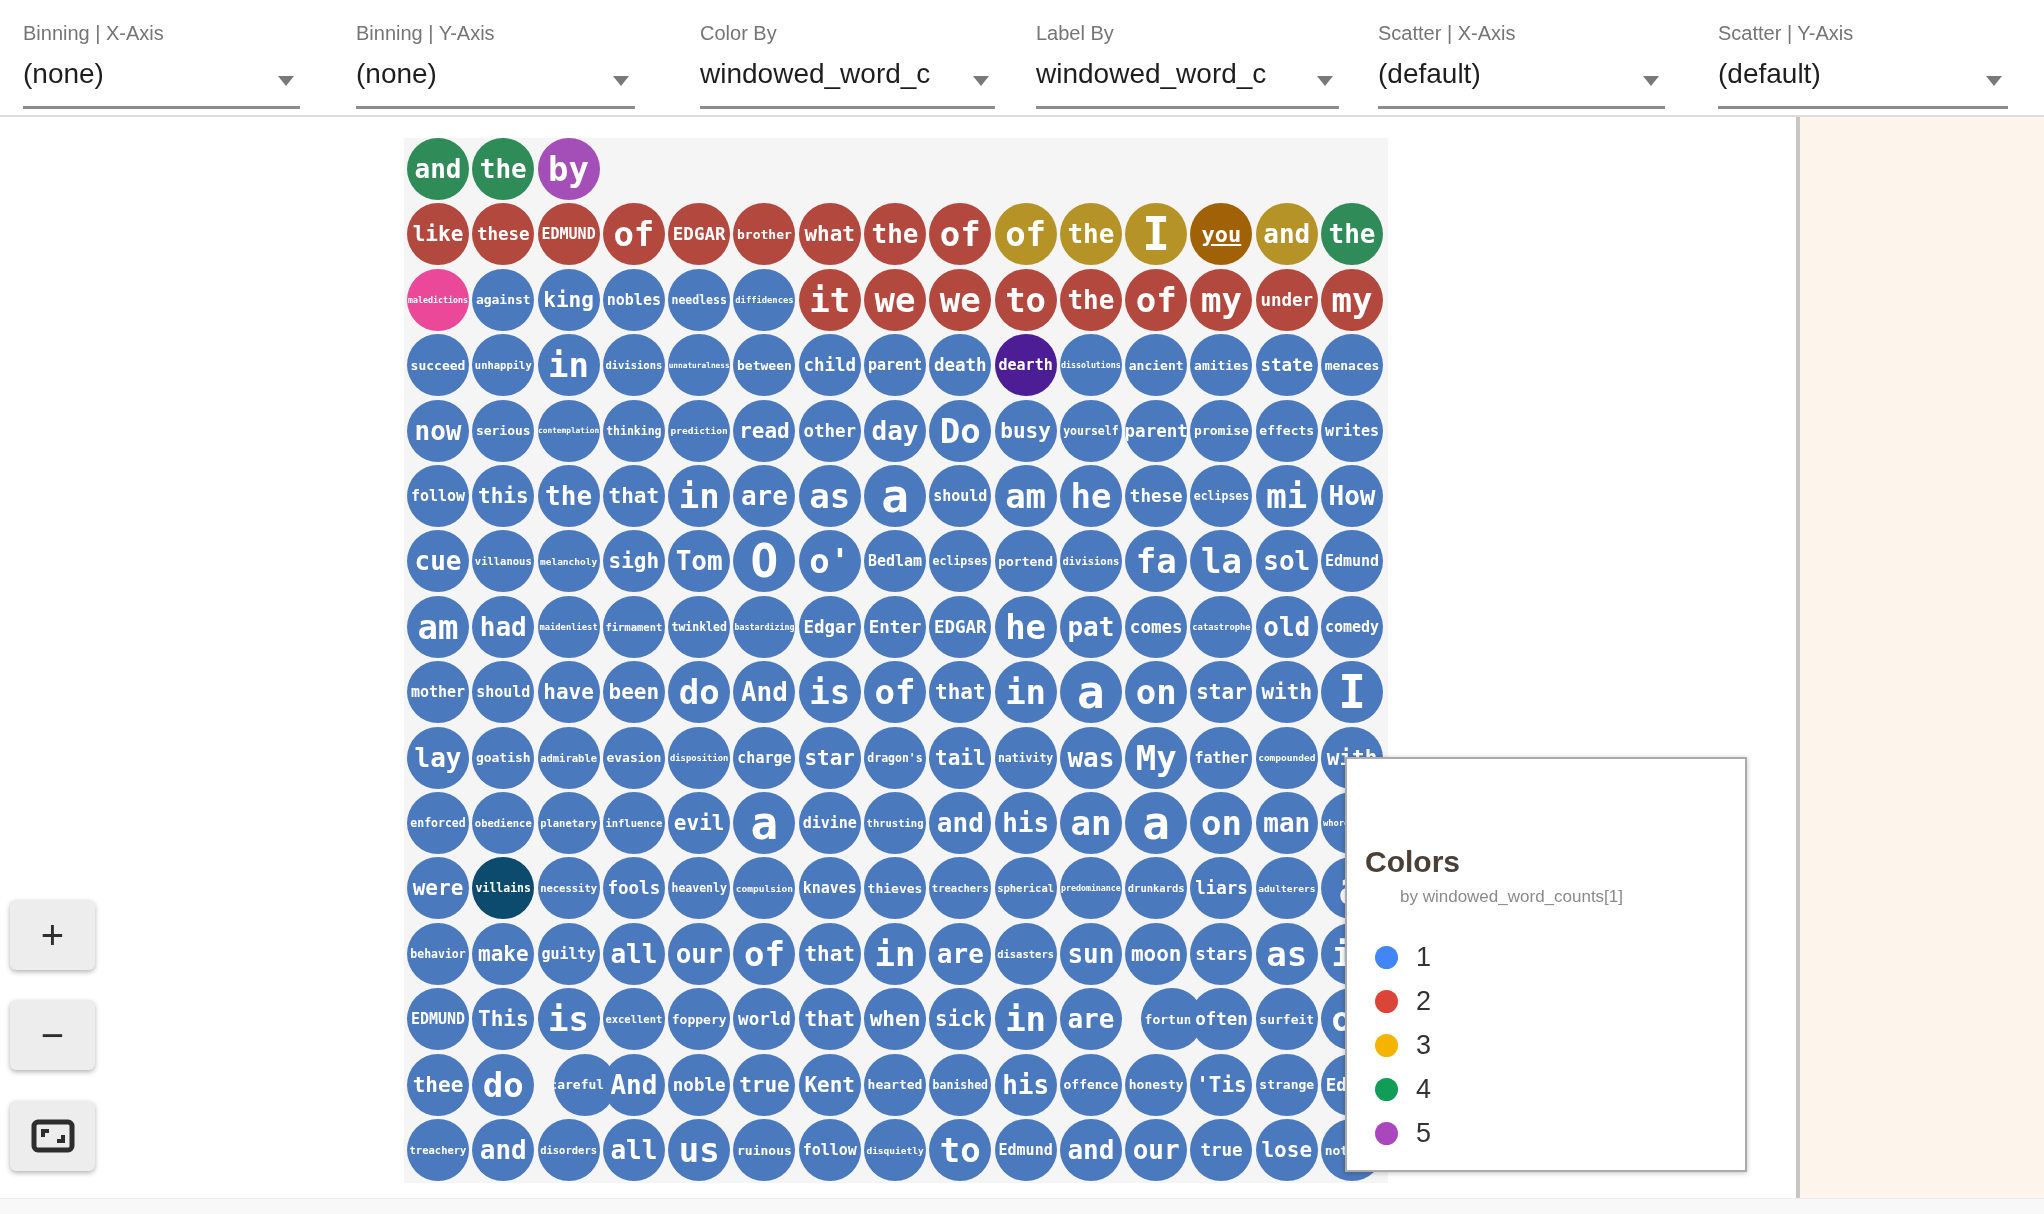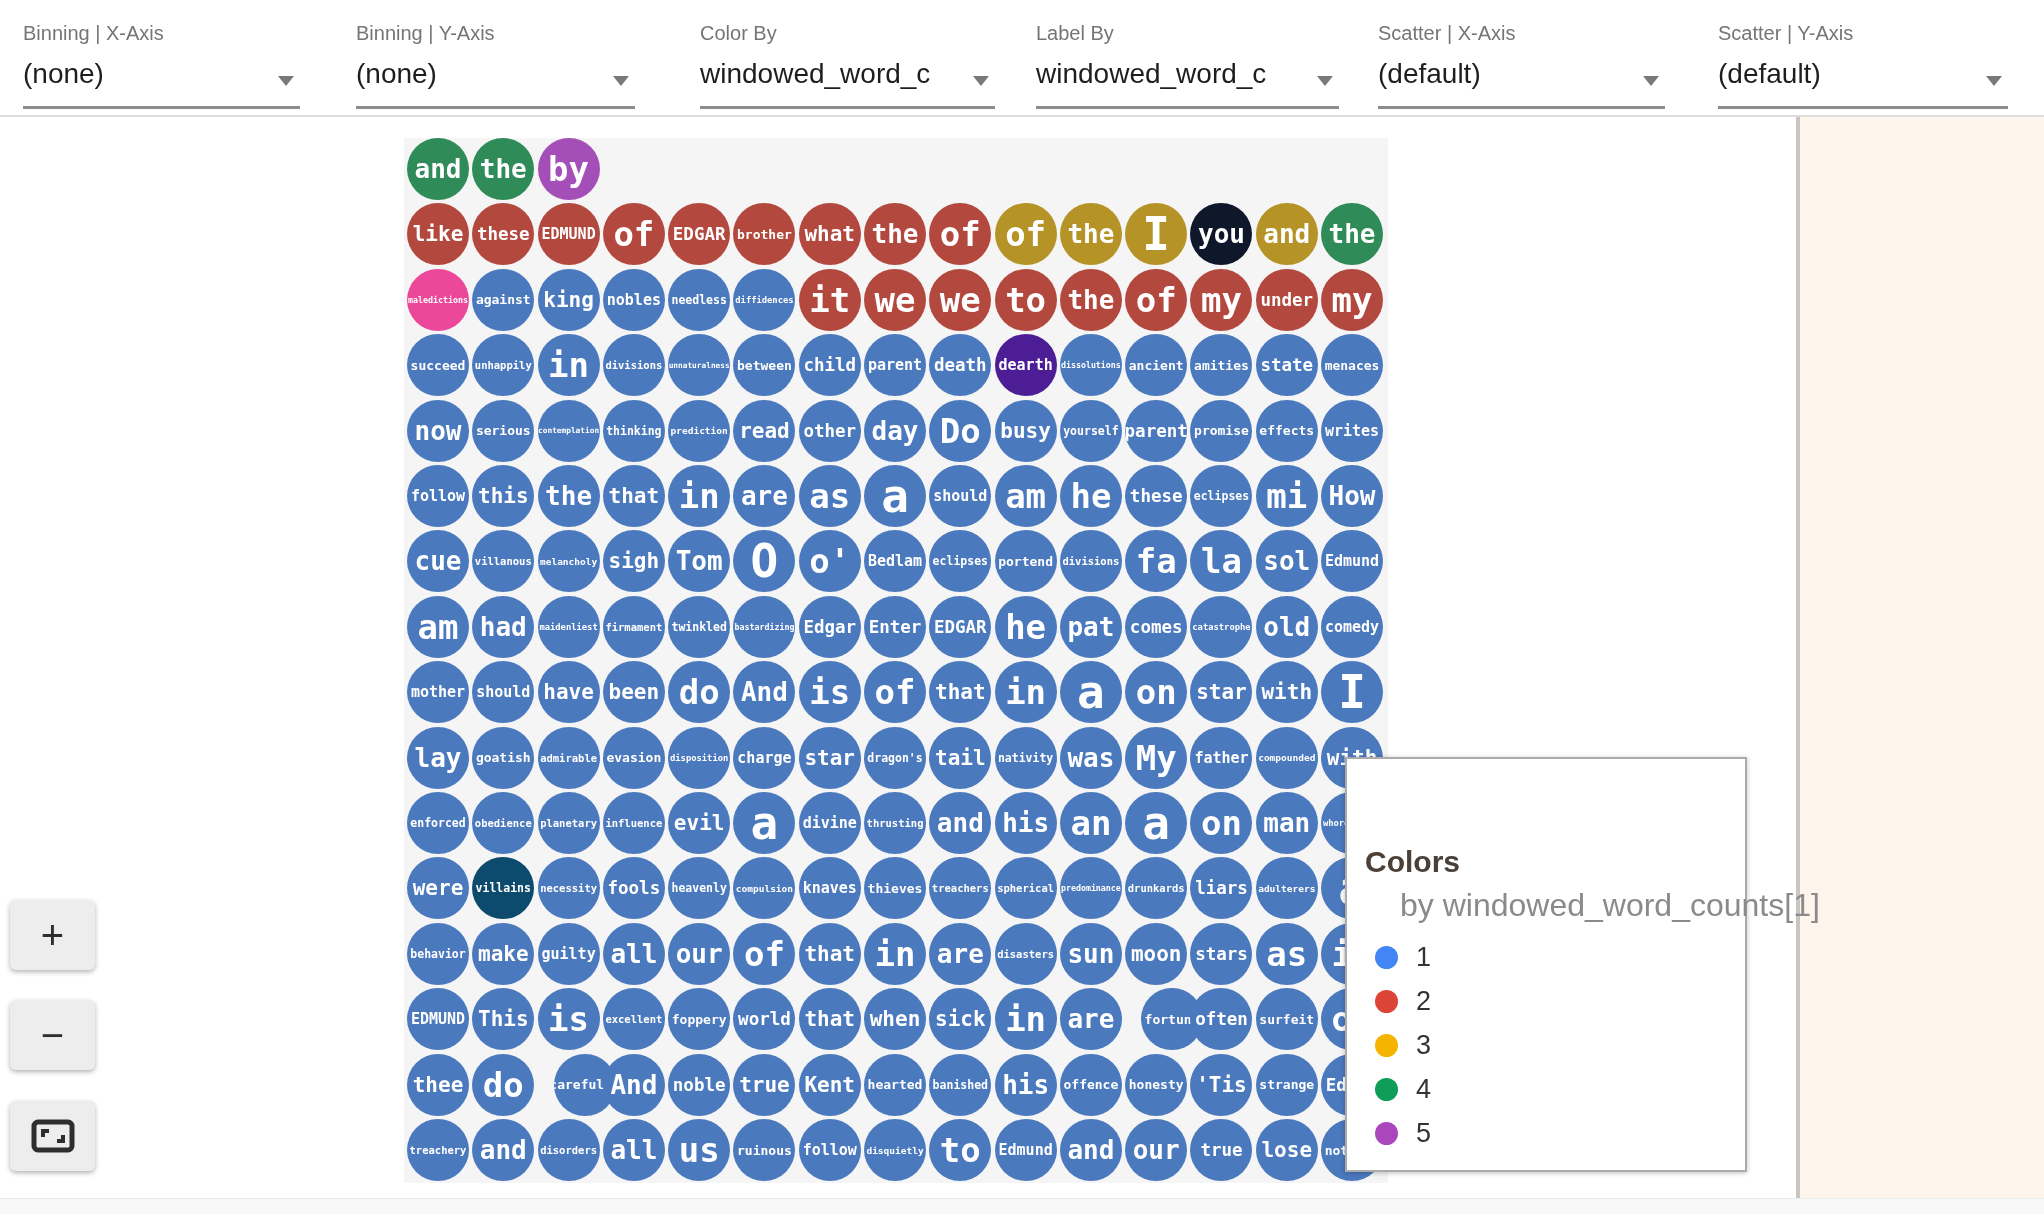--- a/index.html
+++ b/index.html
@@ -31,21 +31,21 @@
           font-size:40px; color:#2e2e2e; display:flex; align-items:center; justify-content:center;
           cursor:pointer; z-index:5; font-family:"Liberation Sans", sans-serif; }
   
   .legend { position:absolute; left:1345px; top:757px; width:402px; height:415px;
             background:#fff; border:2px solid #ababab; box-shadow:0 1px 5px rgba(0,0,0,0.25); z-index:10; }
   .legend-header { position:absolute; left:0; top:0; width:100%; height:66px; background:#e7e7f8;
                    border-bottom:1px solid #c9c9dd; cursor:pointer; }
   .legend-title { position:absolute; left:20px; top:17px; font-size:27px; color:#3c3c3c; }
   .legend-chevron { position:absolute; right:28px; top:24px; }
   .legend-section { position:absolute; left:18px; top:86px; font-size:30px; font-weight:bold; color:#4a4038; }
-  .legend-subtitle { position:absolute; left:53px; top:128px; font-size:32px; color:#8a8a8a; white-space:nowrap; }
+  .legend-subtitle { position:absolute; left:53px; top:128px; font-size:17px; color:#8a8a8a; white-space:nowrap; }
   .legend-items { position:absolute; left:28px; top:176px; width:340px; }
   .legend-item { position:relative; height:44px; display:flex; align-items:center; }
   .legend-dot { width:23px; height:23px; border-radius:50%; margin-right:18px; flex:none; }
   .legend-item-label { font-size:27px; color:#333; }
   
   .panel-divider { position:absolute; left:1796px; top:117px; width:4px; height:1081px; background:#c9c5c2; }
   .right-panel { position:absolute; left:1800px; top:117px; width:244px; height:1081px; background:#fdf4ec; }
   .bottom-bar { position:absolute; left:0; top:1198px; width:2044px; height:16px; background:#f8f8f8;
                 border-top:1px solid #ececec; }
 </style>
@@ -102,21 +102,21 @@
     <div class="circle" style="left: 537.58px; top: 203.4px; background: rgb(179, 72, 62); font-size: 15px;">EDMUND</div>
     <div class="circle" style="left: 602.87px; top: 203.4px; background: rgb(179, 72, 62); font-size: 34px;">of</div>
     <div class="circle" style="left: 668.16px; top: 203.4px; background: rgb(179, 72, 62); font-size: 17.5px;">EDGAR</div>
     <div class="circle" style="left: 733.45px; top: 203.4px; background: rgb(179, 72, 62); font-size: 13px;">brother</div>
     <div class="circle" style="left: 798.74px; top: 203.4px; background: rgb(179, 72, 62); font-size: 21px;">what</div>
     <div class="circle" style="left: 864.03px; top: 203.4px; background: rgb(179, 72, 62); font-size: 26px;">the</div>
     <div class="circle" style="left: 929.32px; top: 203.4px; background: rgb(179, 72, 62); font-size: 34px;">of</div>
     <div class="circle" style="left: 994.61px; top: 203.4px; background: rgb(181, 147, 39); font-size: 34px;">of</div>
     <div class="circle" style="left: 1059.9px; top: 203.4px; background: rgb(181, 147, 39); font-size: 26px;">the</div>
     <div class="circle" style="left: 1125.19px; top: 203.4px; background: rgb(181, 147, 39); font-size: 46px;">I</div>
-    <div class="circle" style="left: 1190.48px; top: 203.4px; background: #0f172a; font-size: 26px;">you</div>
+    <div class="circle" style="left: 1190.48px; top: 203.4px; background: #a16207; font-size: 22px; text-decoration: underline;">you</div>
     <div class="circle" style="left: 1255.77px; top: 203.4px; background: rgb(181, 147, 39); font-size: 26px;">and</div>
     <div class="circle" style="left: 1321.06px; top: 203.4px; background: rgb(47, 140, 89); font-size: 26px;">the</div>
     <div class="circle" style="left: 407px; top: 268.8px; background: #ec4899; font-size: 8.3px;">maledictions</div>
     <div class="circle" style="left: 472.29px; top: 268.8px; background: rgb(75, 121, 189); font-size: 13px;">against</div>
     <div class="circle" style="left: 537.58px; top: 268.8px; background: rgb(75, 121, 189); font-size: 21px;">king</div>
     <div class="circle" style="left: 602.87px; top: 268.8px; background: rgb(75, 121, 189); font-size: 15px;">nobles</div>
     <div class="circle" style="left: 668.16px; top: 268.8px; background: rgb(75, 121, 189); font-size: 11.5px;">needless</div>
     <div class="circle" style="left: 733.45px; top: 268.8px; background: rgb(75, 121, 189); font-size: 8.8px;">diffidences</div>
     <div class="circle" style="left: 798.74px; top: 268.8px; background: rgb(179, 72, 62); font-size: 34px;">it</div>
     <div class="circle" style="left: 864.03px; top: 268.8px; background: rgb(179, 72, 62); font-size: 34px;">we</div>

